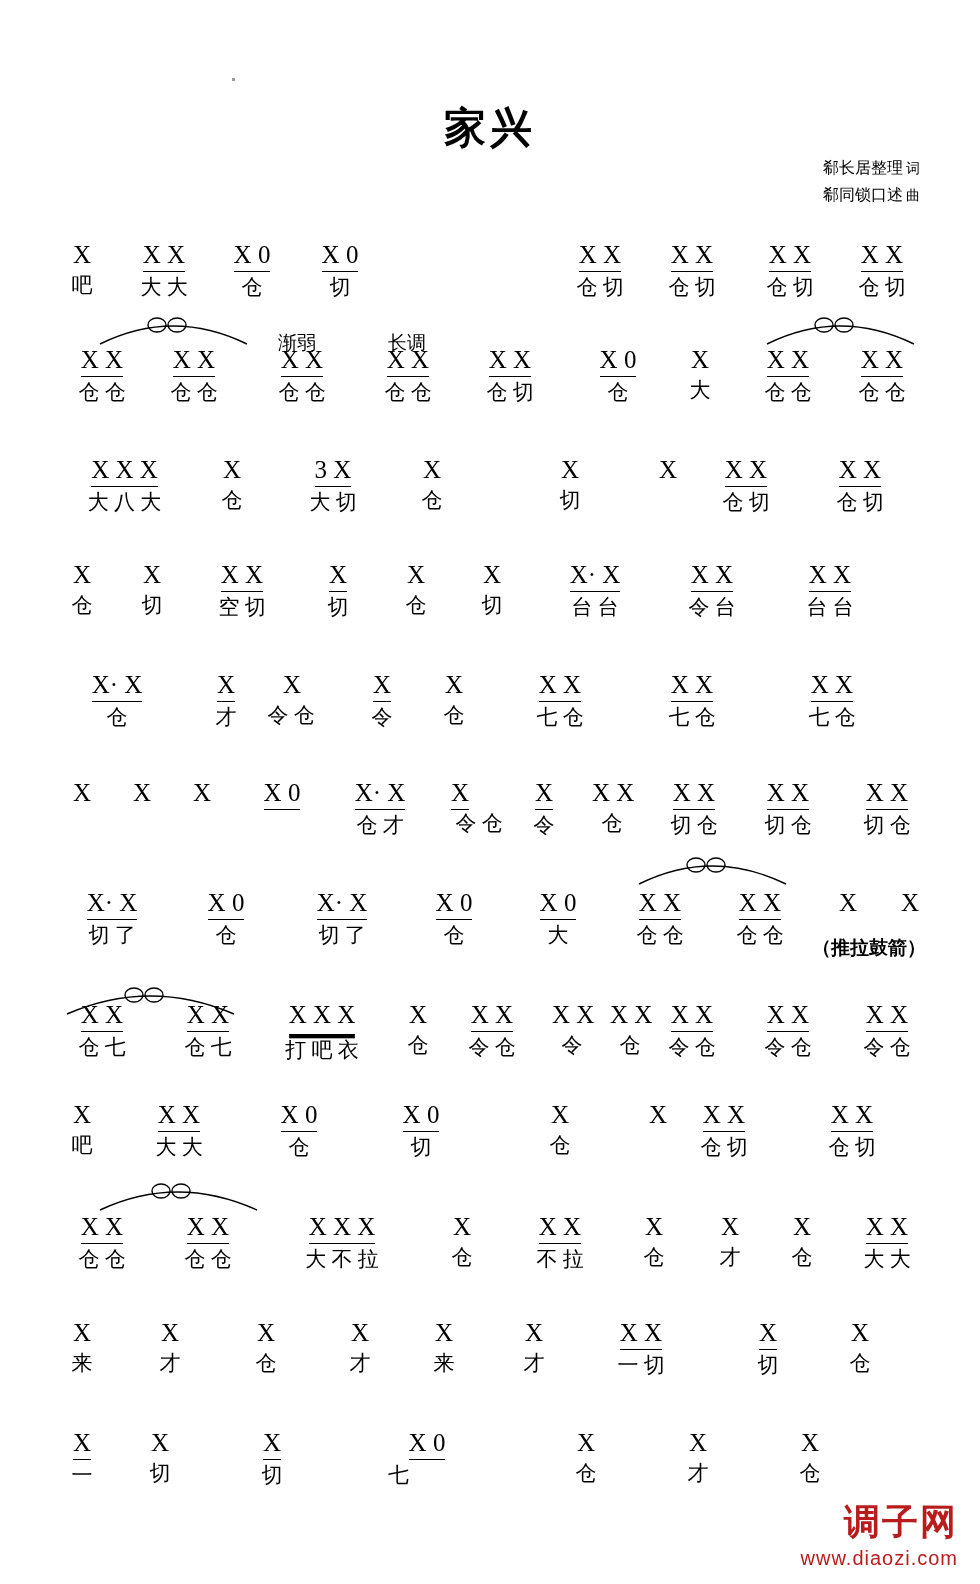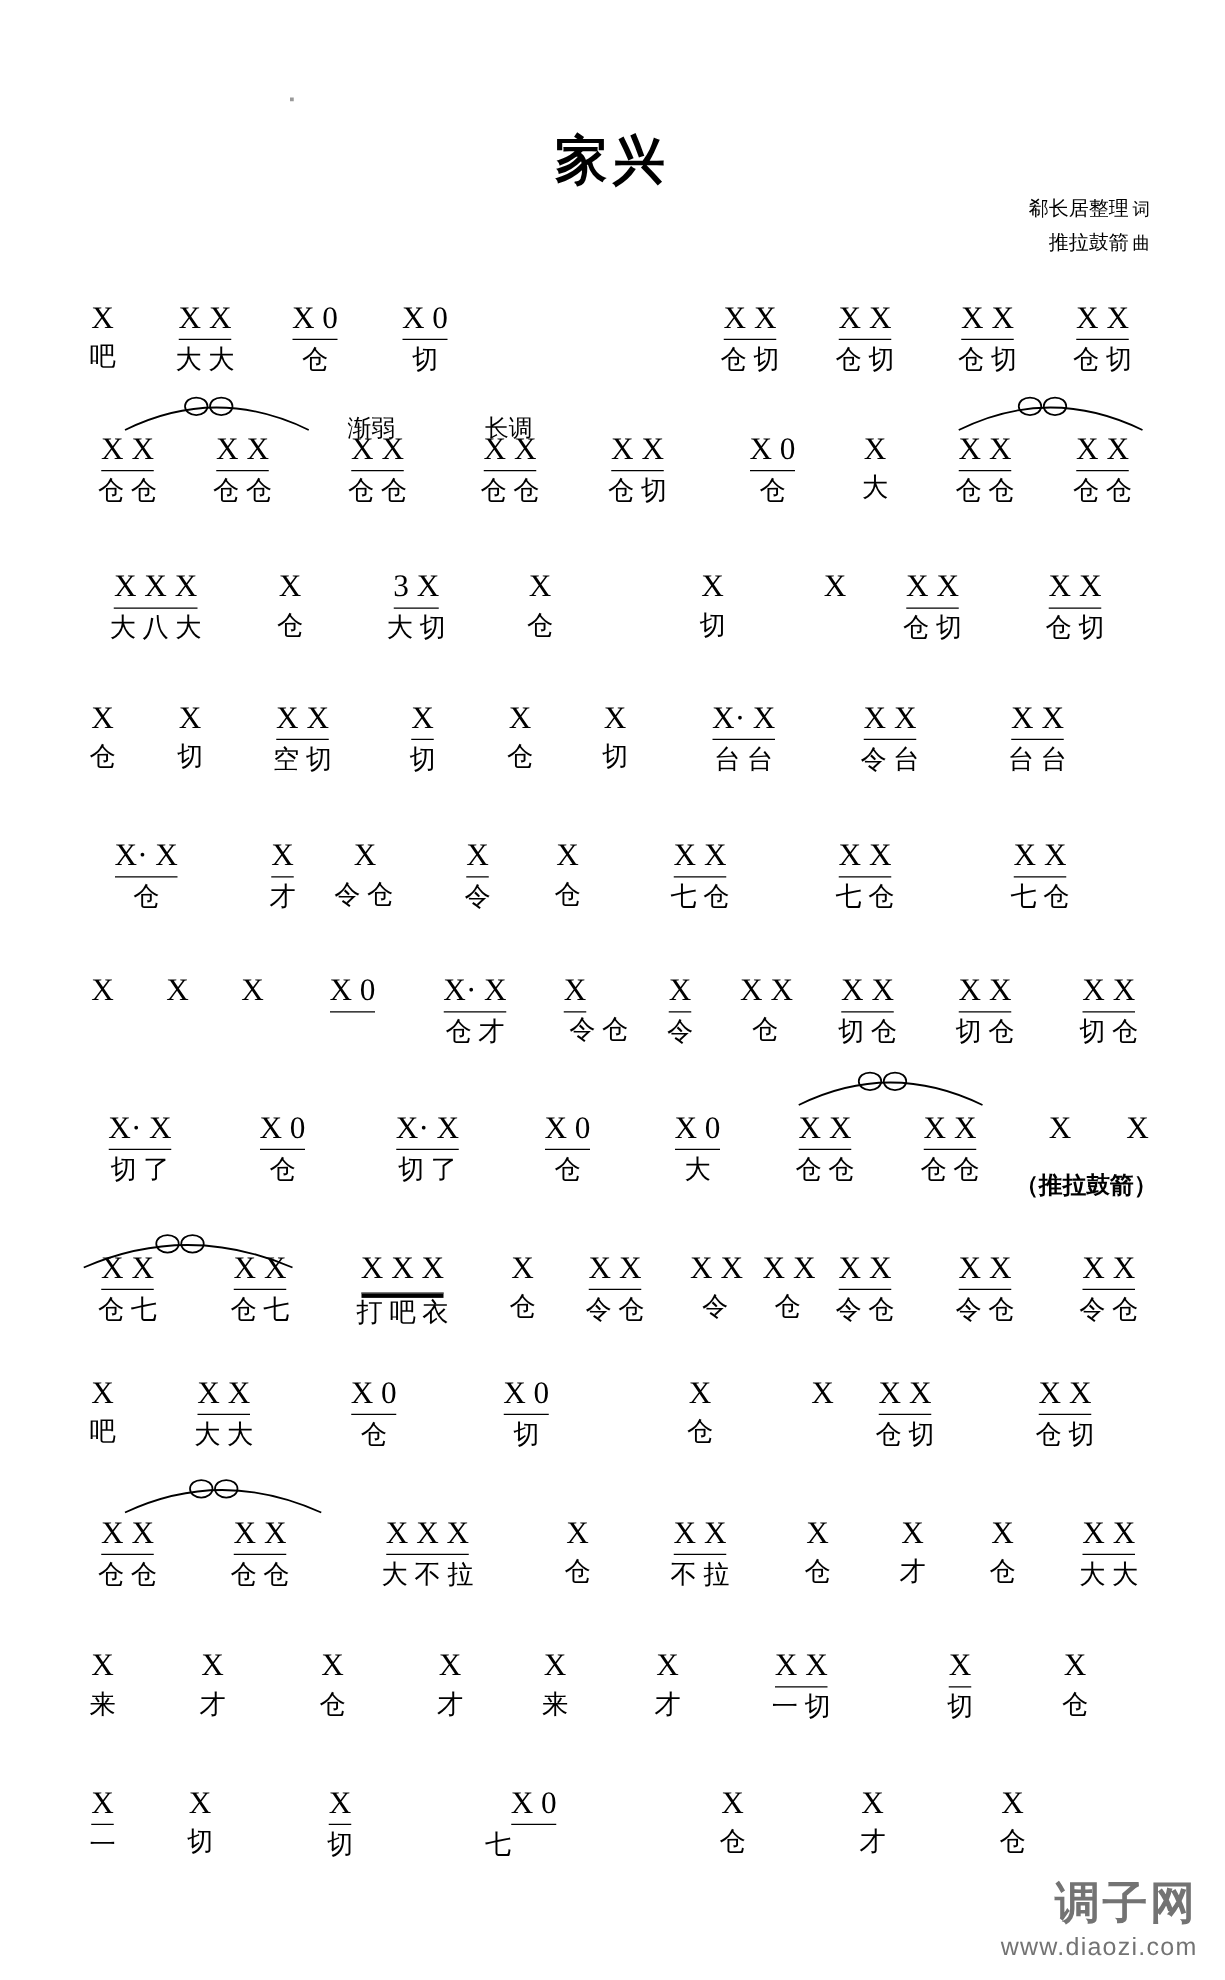--- a/index.html
+++ b/index.html
@@ -97,21 +97,21 @@
     font-weight: 700;
     font-family: "Liberation Serif", serif;
   }
 
   
   .wm {
     position: absolute;
     right: 22px;
     bottom: 14px;
     text-align: right;
-    color: #737373;
+    color: #b91c1c;
   }
   .wm .wm1 {
     font-size: 36px;
     font-weight: 700;
     letter-spacing: 2px;
     font-family: "Liberation Serif", serif;
   }
   .wm .wm2 {
     font-size: 20px;
     letter-spacing: 1px;
@@ -130,21 +130,21 @@
 
   <div class="speck" style="left:232px; top:78px;"></div>
 
   <div class="title">家兴</div>
 
   <div class="credits">
     <div>
       <span>郗长居整理</span><span class="role">词</span>
     </div>
     <div>
-      <span>推拉鼓箭</span><span class="role">曲</span>
+      <span>郗同锁口述</span><span class="role">曲</span>
     </div>
   </div>
 
   <div class="row" style="top:240px;">
     <div class="cell" style="left:62px; width:40px;">
         <div class="beat">X</div>
         <div class="lyr">吧</div>
       </div>
     <div class="cell" style="left:124px; width:80px;"><div class="beat ul1">X  X</div><div class="lyr">大  大</div></div>
     <div class="cell" style="left:212px; width:80px;"><div class="beat ul1">X  0</div><div class="lyr">仓</div></div>

